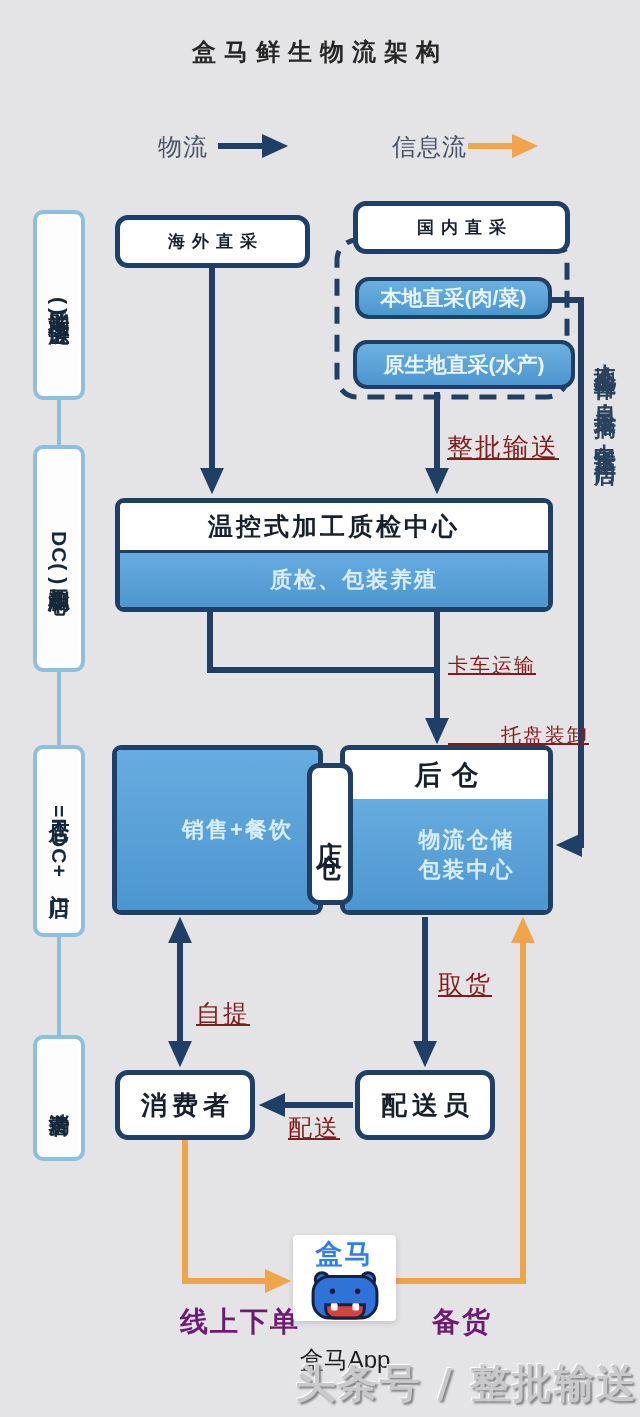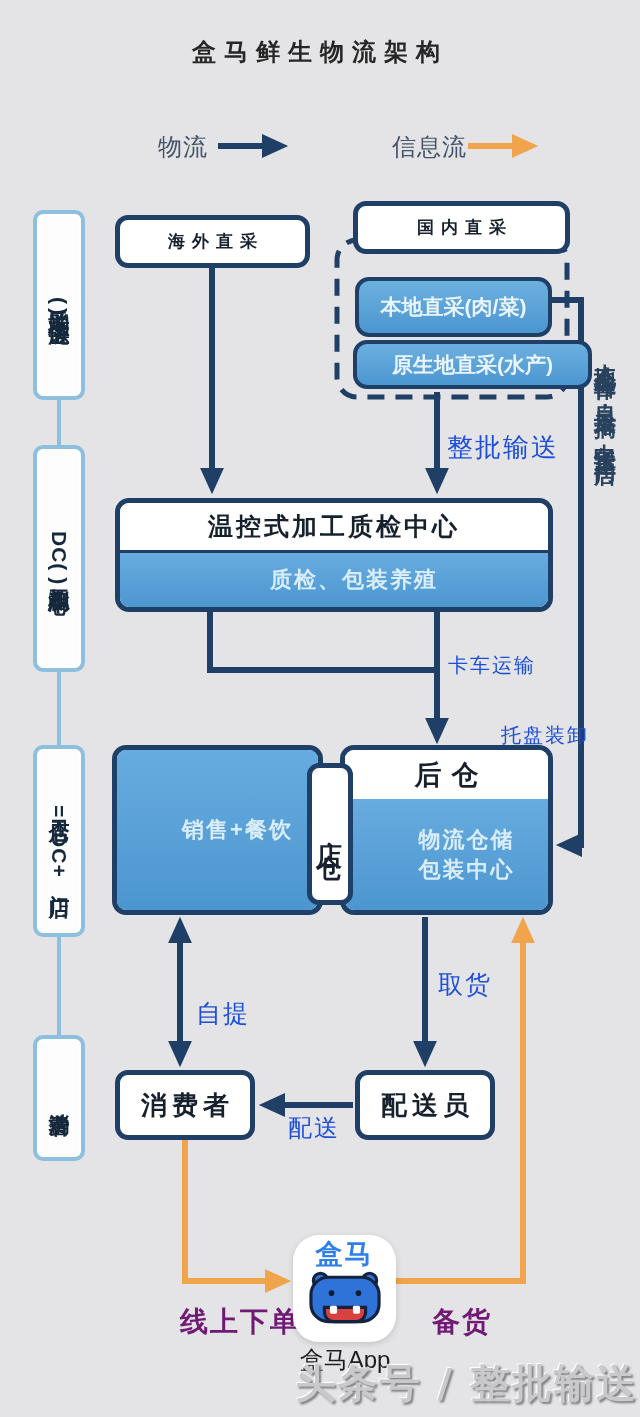--- a/index.html
+++ b/index.html
@@ -8,41 +8,41 @@
   
   #wires{position:absolute;left:0;top:0;z-index:1;}
   
   .node{position:absolute;z-index:2;background:#ffffff;border:5px solid #1f3f66;border-radius:13px;
         display:flex;align-items:center;justify-content:center;box-sizing:border-box;
         font-weight:bold;color:#17212e;}
   .big-label{font-size:17px;letter-spacing:7px;text-indent:7px;}
   .bluebox{position:absolute;z-index:2;background:linear-gradient(180deg,#6cb0e0,#4c96cf);
         border:4px solid #1f3f66;border-radius:14px;display:flex;align-items:center;justify-content:center;
         box-sizing:border-box;color:#eaf5fd;font-size:21px;font-weight:bold;}
-  .split{position:absolute;z-index:2;border:5px solid #1f3f66;border-radius:14px;overflow:hidden;
+  .split{position:absolute;z-index:2;border:5px solid #1f3f66;border-radius:9px;overflow:hidden;
         box-sizing:border-box;background:#fff;display:flex;flex-direction:column;}
   .split .hd{display:flex;align-items:center;justify-content:center;background:#ffffff;
         font-weight:bold;color:#17212e;}
   .split .bd{flex:1;display:flex;flex-direction:column;align-items:center;justify-content:center;
         background:linear-gradient(180deg,#67ace0,#4c96cf);color:#d9edfa;font-size:22px;font-weight:bold;letter-spacing:2px;padding-left:40px;}
   .pill{position:absolute;z-index:3;background:#fff;border:5px solid #1f3f66;border-radius:12px;
         display:flex;align-items:center;justify-content:center;box-sizing:border-box;}
   .vtext{writing-mode:vertical-rl;text-orientation:mixed;}
   .sidebox{position:absolute;z-index:2;background:#fdfdfd;border:4px solid #8cc0de;border-radius:10px;
         box-shadow:inset 0 0 0 2px #fff;display:flex;align-items:center;justify-content:center;
         box-sizing:border-box;font-weight:bold;color:#16283c;font-size:21px;letter-spacing:1px;}
-  .elabel{position:absolute;z-index:2;color:#1d4ed8;font-size:24px;letter-spacing:2px;white-space:pre;}
+  .elabel{position:absolute;z-index:2;color:#7f1d1d;font-size:24px;letter-spacing:2px;white-space:pre;text-decoration:underline;}
   .olabel{position:absolute;z-index:2;color:#701a75;font-size:28px;letter-spacing:2px;font-weight:bold;}
   #title{position:absolute;top:36px;left:0;width:640px;text-align:center;z-index:2;
         font-family:"DejaVu Serif",serif;font-size:24px;font-weight:bold;letter-spacing:8px;color:#262626;}
   .legend-label{position:absolute;z-index:2;font-size:24px;color:#44536a;letter-spacing:1px;}
   #side-note{position:absolute;left:590px;top:346px;height:470px;z-index:2;font-size:22px;
         font-weight:bold;color:#29425e;letter-spacing:3px;}
-  #app-icon{position:absolute;left:293px;top:1235px;width:103px;height:107px;z-index:2;background:#fff;
-        border-radius:26px;box-shadow:0 2px 6px rgba(0,0,0,0.15);display:flex;flex-direction:column;
+  #app-icon{position:absolute;left:293px;top:1235px;width:103px;height:86px;z-index:2;background:#fff;
+        border-radius:4px;box-shadow:0 2px 6px rgba(0,0,0,0.15);display:flex;flex-direction:column;
         align-items:center;justify-content:flex-start;}
   #app-icon .brand{font-size:27px;font-weight:bold;color:#2e7fe8;letter-spacing:2px;margin-top:4px;line-height:30px;}
   #app-label{position:absolute;left:258px;top:1344px;width:174px;text-align:center;z-index:2;
         font-size:24px;color:#1d1d1f;}
   #watermark{position:absolute;right:2px;top:1356px;z-index:4;font-family:"DejaVu Serif",serif;
         font-size:40px;font-weight:bold;letter-spacing:2px;color:#c9c9cc;
         text-shadow:2px 2px 2px rgba(115,115,120,0.85),-1px -1px 1px #ffffff;}
 </style>
 </head>
 <body>
@@ -90,22 +90,22 @@
   <div class="legend-label" style="left:158px;top:131px;">物流</div>
   <div class="legend-label" style="left:392px;top:131px;">信息流</div>
 
   <div class="sidebox vtext" style="left:33px;top:210px;width:52px;height:190px;">采购端(供应链)</div>
   <div class="sidebox vtext" style="left:33px;top:445px;width:52px;height:227px;">DC(加工检测中心)</div>
   <div class="sidebox vtext" style="left:33px;top:745px;width:52px;height:192px;">店仓=FDC+门店</div>
   <div class="sidebox vtext" style="left:33px;top:1035px;width:52px;height:126px;">消费者</div>
 
   <div class="node big-label" style="left:115px;top:215px;width:195px;height:53px;">海外直采</div>
   <div class="node big-label" style="left:353px;top:201px;width:217px;height:53px;">国内直采</div>
-  <div class="bluebox" style="left:355px;top:277px;width:197px;height:60px;">本地直采(肉/菜)</div>
-  <div class="bluebox" style="left:353px;top:340px;width:239px;height:49px;">原生地直采(水产)</div>
+  <div class="bluebox" style="left:355px;top:277px;width:197px;height:42px;">本地直采(肉/菜)</div>
+  <div class="bluebox" style="left:353px;top:340px;width:222px;height:49px;">原生地直采(水产)</div>
 
   <div class="split" style="left:115px;top:498px;width:438px;height:114px;">
     <div class="hd" style="height:47px;font-size:25px;letter-spacing:3px;border-bottom:3px solid #1f3f66;">温控式加工质检中心</div>
     <div class="bd">质检、包装养殖</div>
   </div>
 
   <div class="split" style="left:112px;top:745px;width:211px;height:170px;">
     <div class="bd">销售+餐饮</div>
   </div>
   <div class="split" style="left:340px;top:745px;width:213px;height:170px;">

